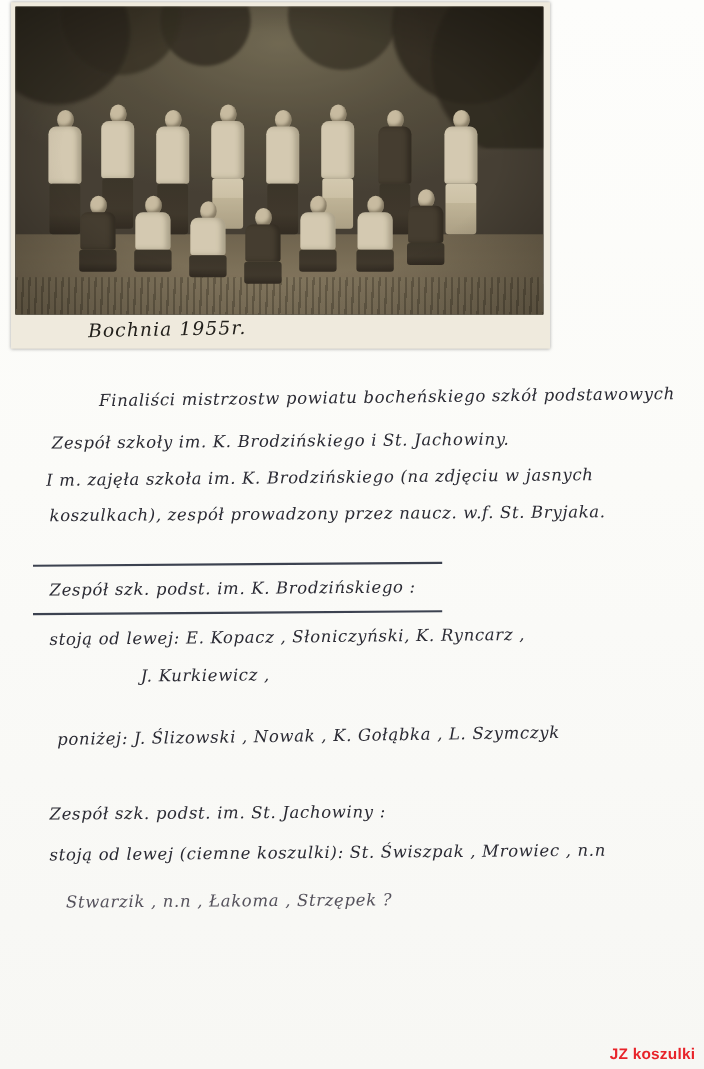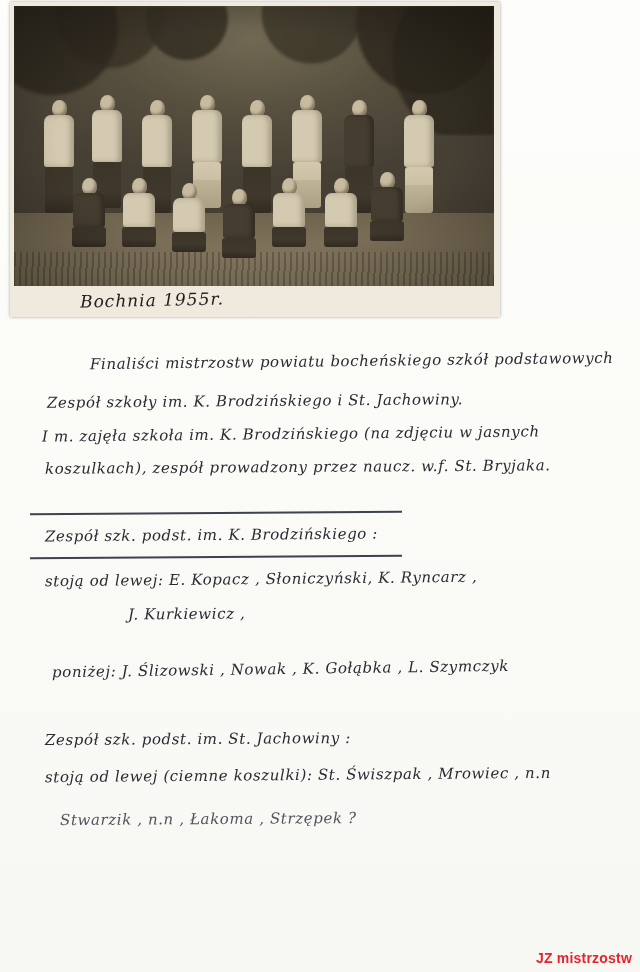--- a/index.html
+++ b/index.html
@@ -290,14 +290,14 @@
   <div id="rule-2"></div>
 
   <div class="hw l6">stoją od lewej:  E. Kopacz ,     Słoniczyński, K. Ryncarz ,</div>
   <div class="hw l7">J. Kurkiewicz ,</div>
   <div class="hw l8">poniżej:  J. Ślizowski ,    Nowak , K. Gołąbka , L. Szymczyk</div>
 
   <div class="hw l9">Zespół szk. podst.  im. St. Jachowiny :</div>
   <div class="hw l10">stoją od lewej (ciemne koszulki):  St. Świszpak ,   Mrowiec , n.n</div>
   <div class="hw l11 faint">Stwarzik ,    n.n                  ,     Łakoma ,   Strzępek ?</div>
 
-  <div id="watermark">JZ mistrzostw</div>
+  <div id="watermark">JZ koszulki</div>
 </div>
 
 </body></html>

